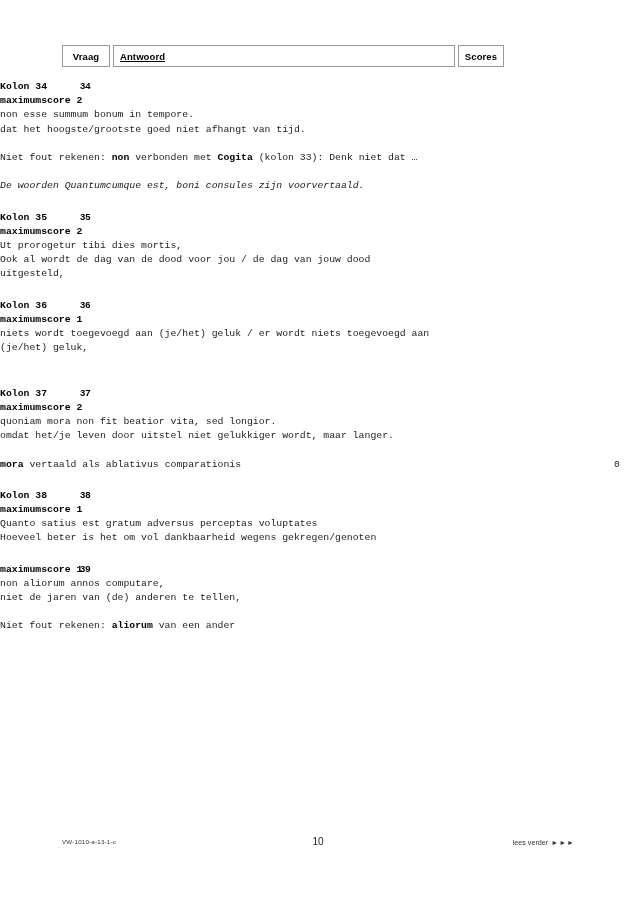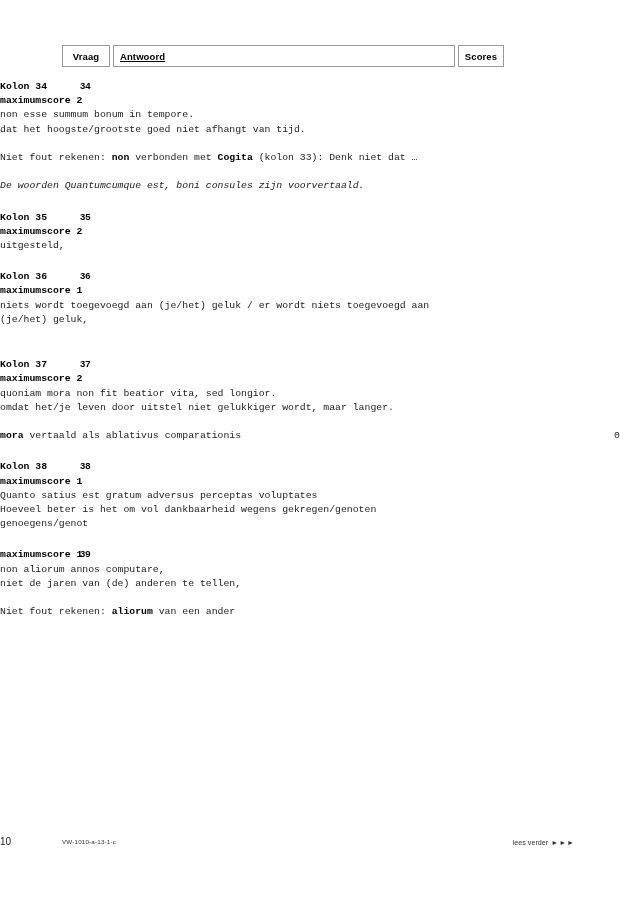--- a/index.html
+++ b/index.html
@@ -121,21 +121,21 @@
     top: 2px;
     font-size: 6.2px;
     color: #333;
     letter-spacing: .2px;
   }
   .footer-pageno {
     position: absolute;
     left: 0;
     top: 0;
     width: 636px;
-    text-align: left;
+    text-align: center;
     font-size: 10px;
     color: #1c1c1c;
   }
   .footer-next {
     position: absolute;
     right: 61px;
     top: 2px;
     font-size: 7.2px;
     color: #333;
     white-space: nowrap;
@@ -168,20 +168,22 @@
         <div class="spacer"></div>
         <div class="line">Niet fout rekenen: <b class="inl">non</b> verbonden met <b class="inl">Cogita</b> (kolon 33): Denk niet dat …</div>
         <div class="spacer"></div>
         <div class="line italic">De woorden Quantumcumque est, boni consules zijn voorvertaald.</div>
       </div>
       <div class="blockgap"></div>
       <div class="block">
         <div class="qnum">35</div>
         <div class="line bold">Kolon 35</div>
         <div class="line bold">maximumscore 2</div>
+        <div class="line">Ut prorogetur tibi dies mortis,</div>
+        <div class="line">Ook al wordt de dag van de dood voor jou / de dag van jouw dood</div>
         <div class="line">uitgesteld,</div>
       </div>
       <div class="blockgap"></div>
       <div class="block">
         <div class="qnum">36</div>
         <div class="line bold">Kolon 36</div>
         <div class="line bold">maximumscore 1</div>
         <div class="line">niets wordt toegevoegd aan (je/het) geluk / er wordt niets toegevoegd aan</div>
         <div class="line">(je/het) geluk,</div>
         <div class="spacer"></div>
@@ -196,21 +198,20 @@
         <div class="spacer"></div>
         <div class="line"><b class="inl">mora</b> vertaald als ablativus comparationis<span class="score-val">0</span></div>
       </div>
       <div class="blockgap"></div>
       <div class="block">
         <div class="qnum">38</div>
         <div class="line bold">Kolon 38</div>
         <div class="line bold">maximumscore 1</div>
         <div class="line">Quanto satius est gratum adversus perceptas voluptates</div>
         <div class="line">Hoeveel beter is het om vol dankbaarheid wegens gekregen/genoten</div>
-        <div class="line">genoegens/genot</div>
       </div>
       <div class="blockgap"></div>
       <div class="block">
         <div class="qnum">39</div>
         <div class="line bold">maximumscore 1</div>
         <div class="line">non aliorum annos computare,</div>
         <div class="line">niet de jaren van (de) anderen te tellen,</div>
         <div class="spacer"></div>
         <div class="line">Niet fout rekenen: <b class="inl">aliorum</b> van een ander</div>
       </div>

